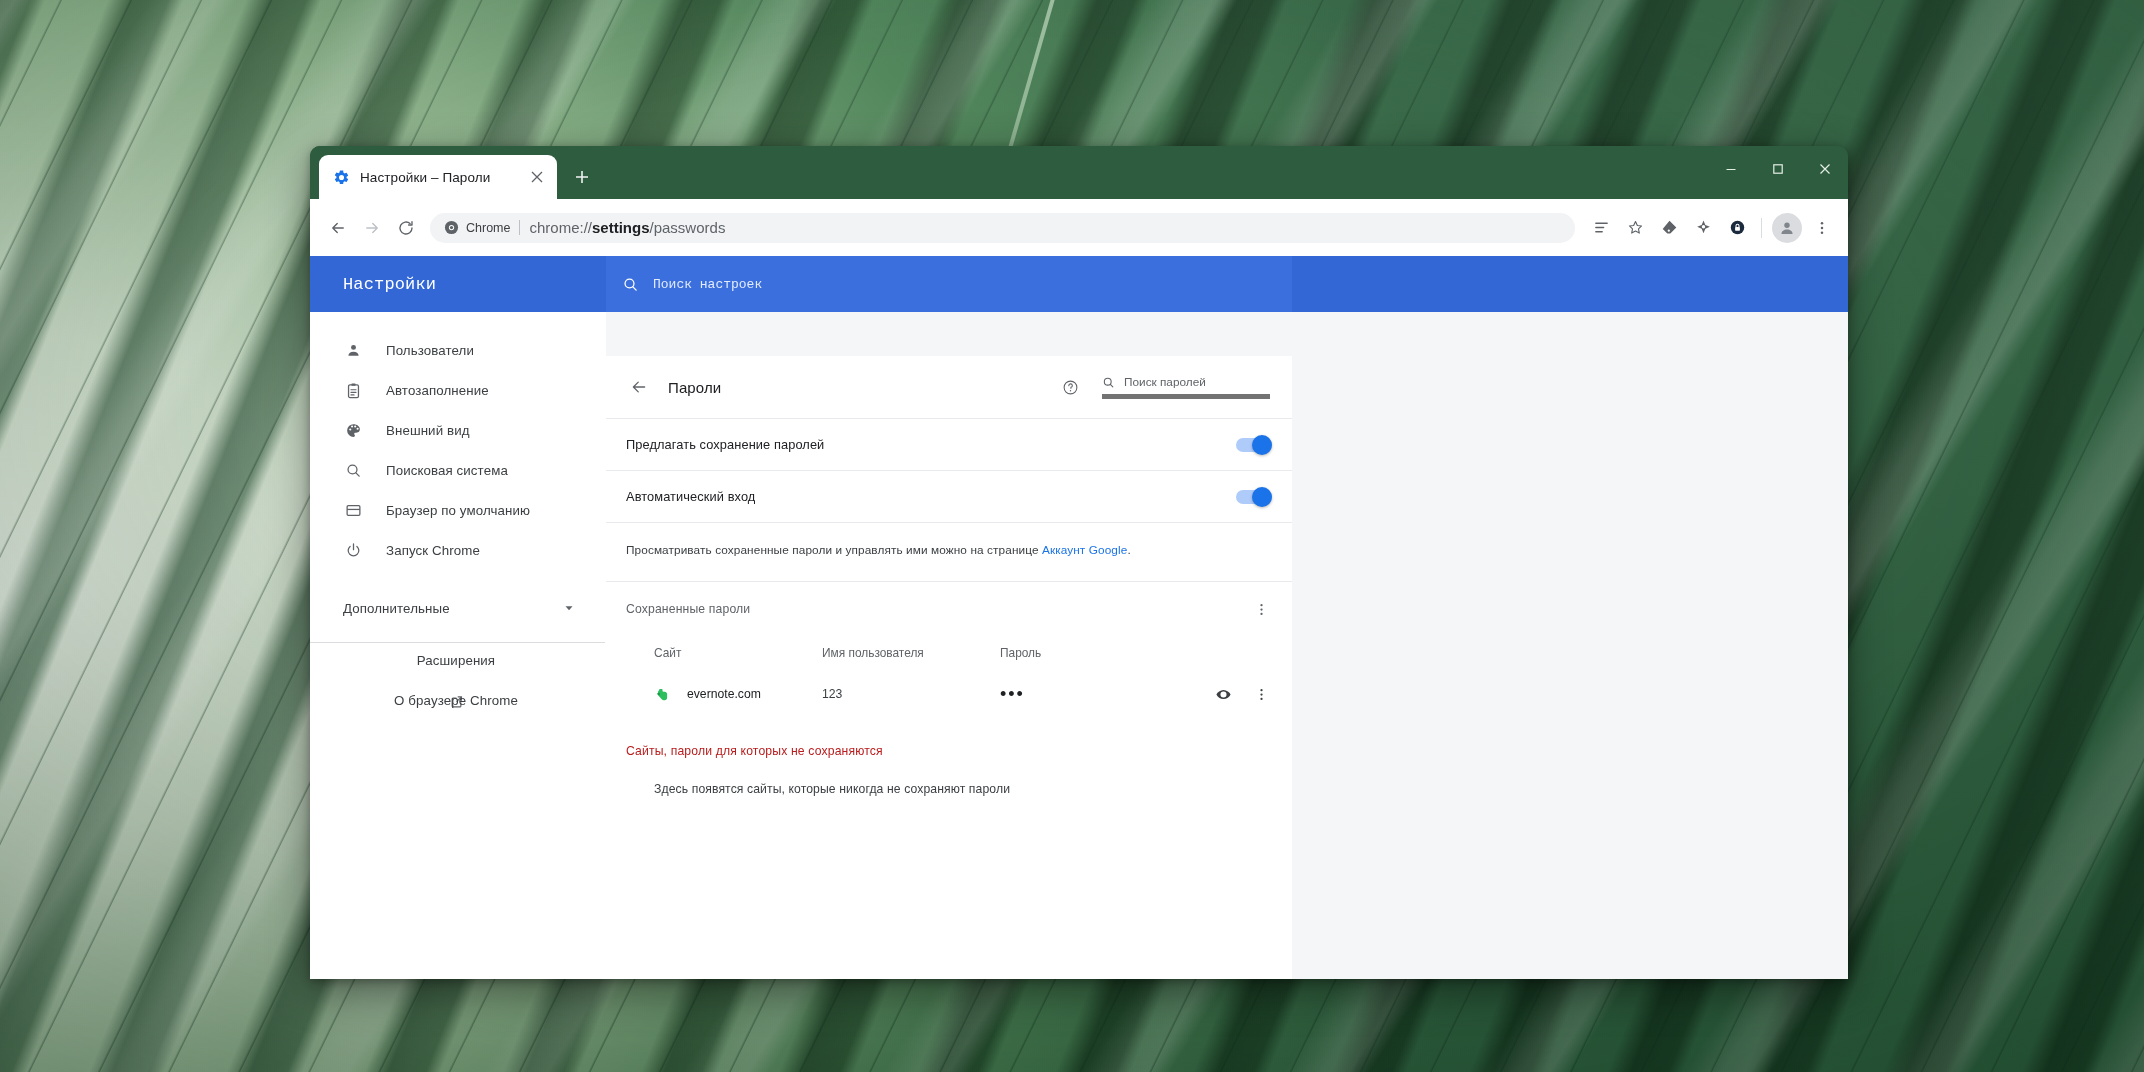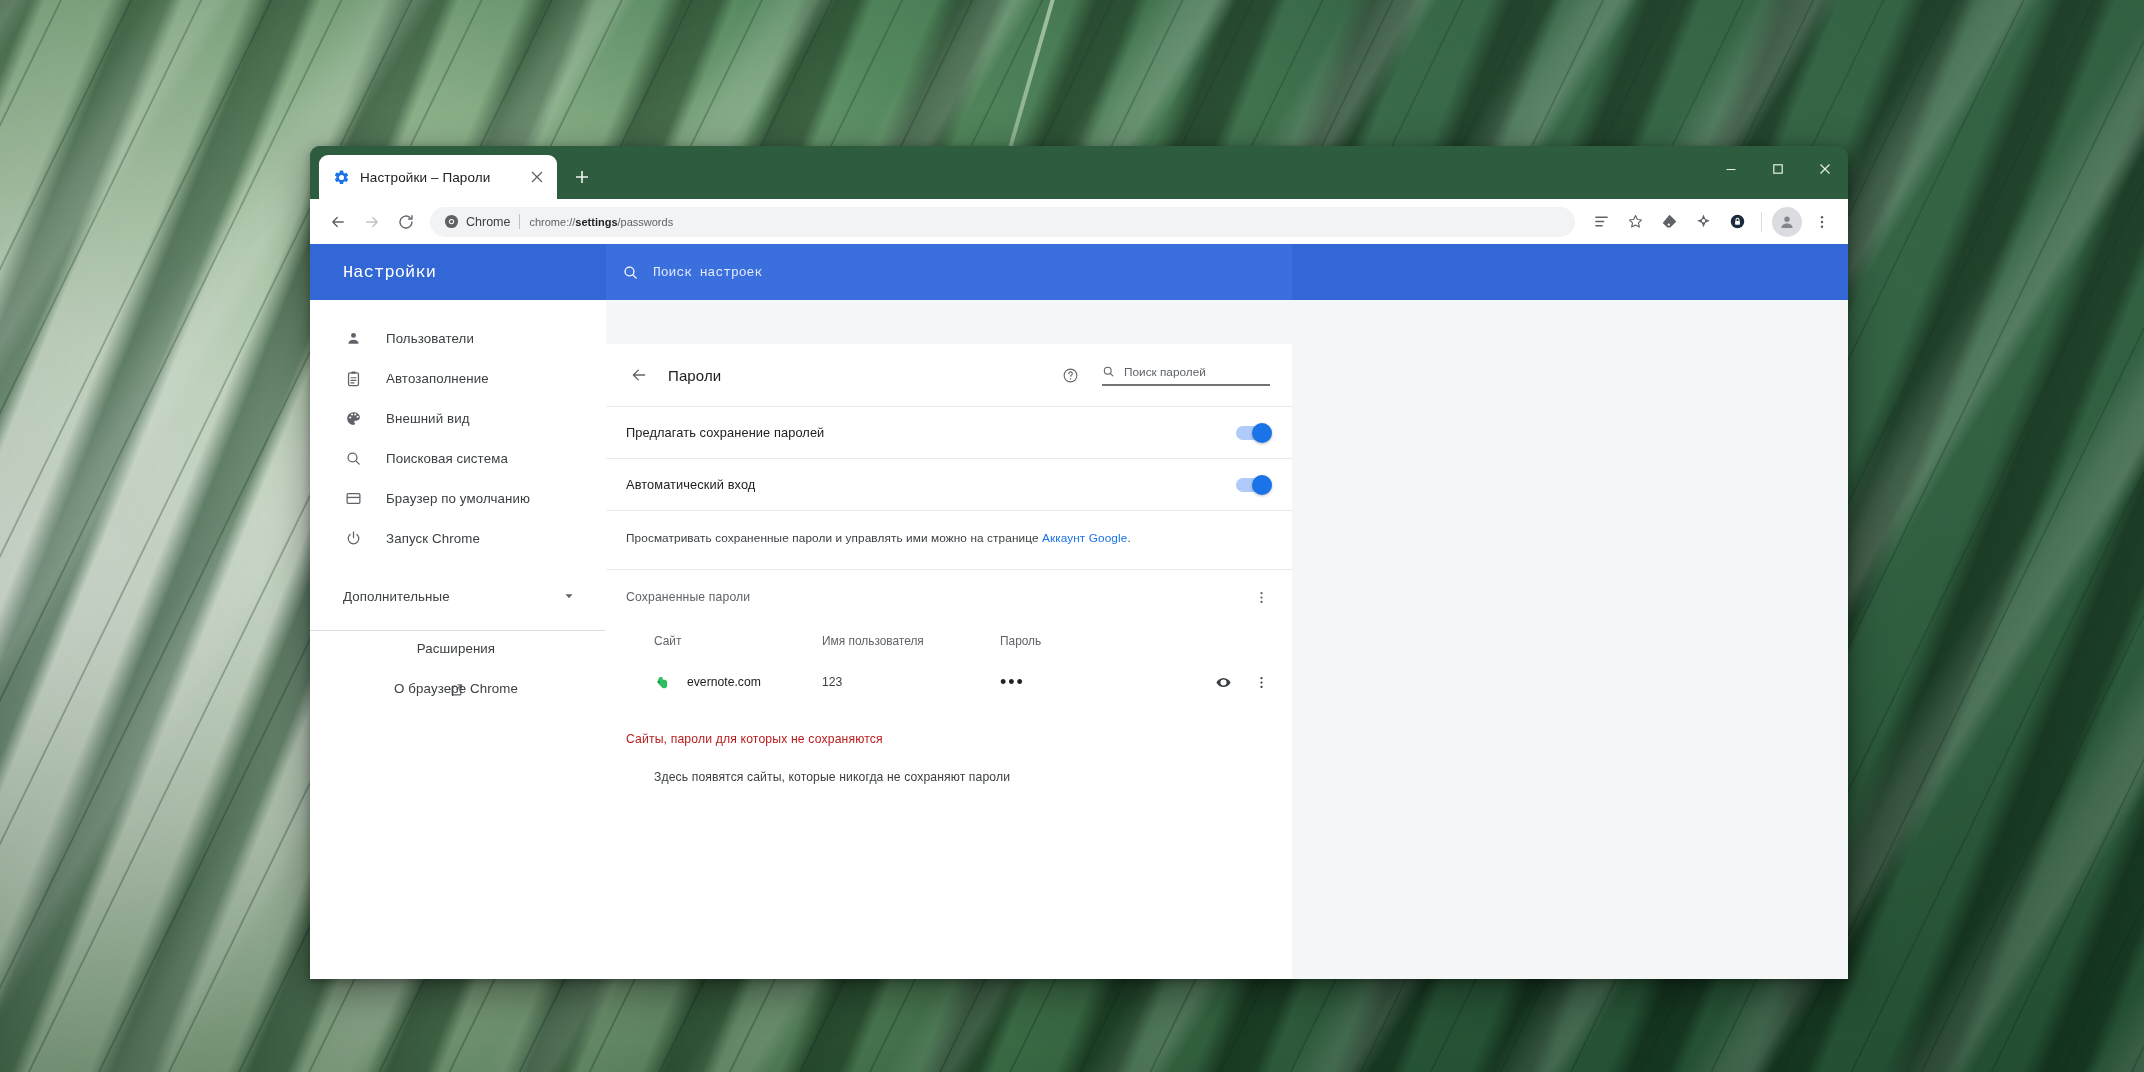--- a/index.html
+++ b/index.html
@@ -149,21 +149,21 @@
     align-items: center;
   }
   .winbtn {
     width: 47px; height: 46px;
     display: flex; align-items: center; justify-content: center;
     color: #e6efe8;
   }
 
   
   .toolbar {
-    height: 45px;
+    height: 57px;
     background: #ffffff;
     display: flex;
     align-items: center;
     padding: 0 10px 0 12px;
     gap: 2px;
     flex: none;
   }
   .tbbtn {
     width: 32px; height: 32px;
     display: flex; align-items: center; justify-content: center;
@@ -191,21 +191,21 @@
   .omni-chip-label {
     font-size: 12.5px;
     color: #3c4043;
   }
   .omni-sep {
     width: 1px; height: 15px;
     background: #bdc1c6;
     flex: none;
   }
   .omni-url {
-    font-size: 11px;
+    font-size: 15px;
     color: #5f6368;
     white-space: nowrap;
     overflow: hidden;
     text-overflow: ellipsis;
   }
   .omni-url b { color: #202124; font-weight: 700; }
   .avatar-btn {
     width: 30px; height: 30px;
     border-radius: 50%;
     background: #dadce0;
@@ -359,21 +359,21 @@
     width: 24px; height: 24px;
     display: flex; align-items: center; justify-content: center;
     color: #5f6368;
     flex: none;
   }
   .pwd-search {
     display: flex;
     align-items: center;
     gap: 9px;
     width: 168px;
-    border-bottom: 2px solid #737373;
+    border-bottom: 5px solid #737373;
     padding-bottom: 5px;
     margin-left: 4px;
   }
   .pwd-search svg { flex: none; }
   .pwd-search input {
     flex: 1;
     border: 0;
     outline: 0;
     background: transparent;
     font-size: 11.8px;

